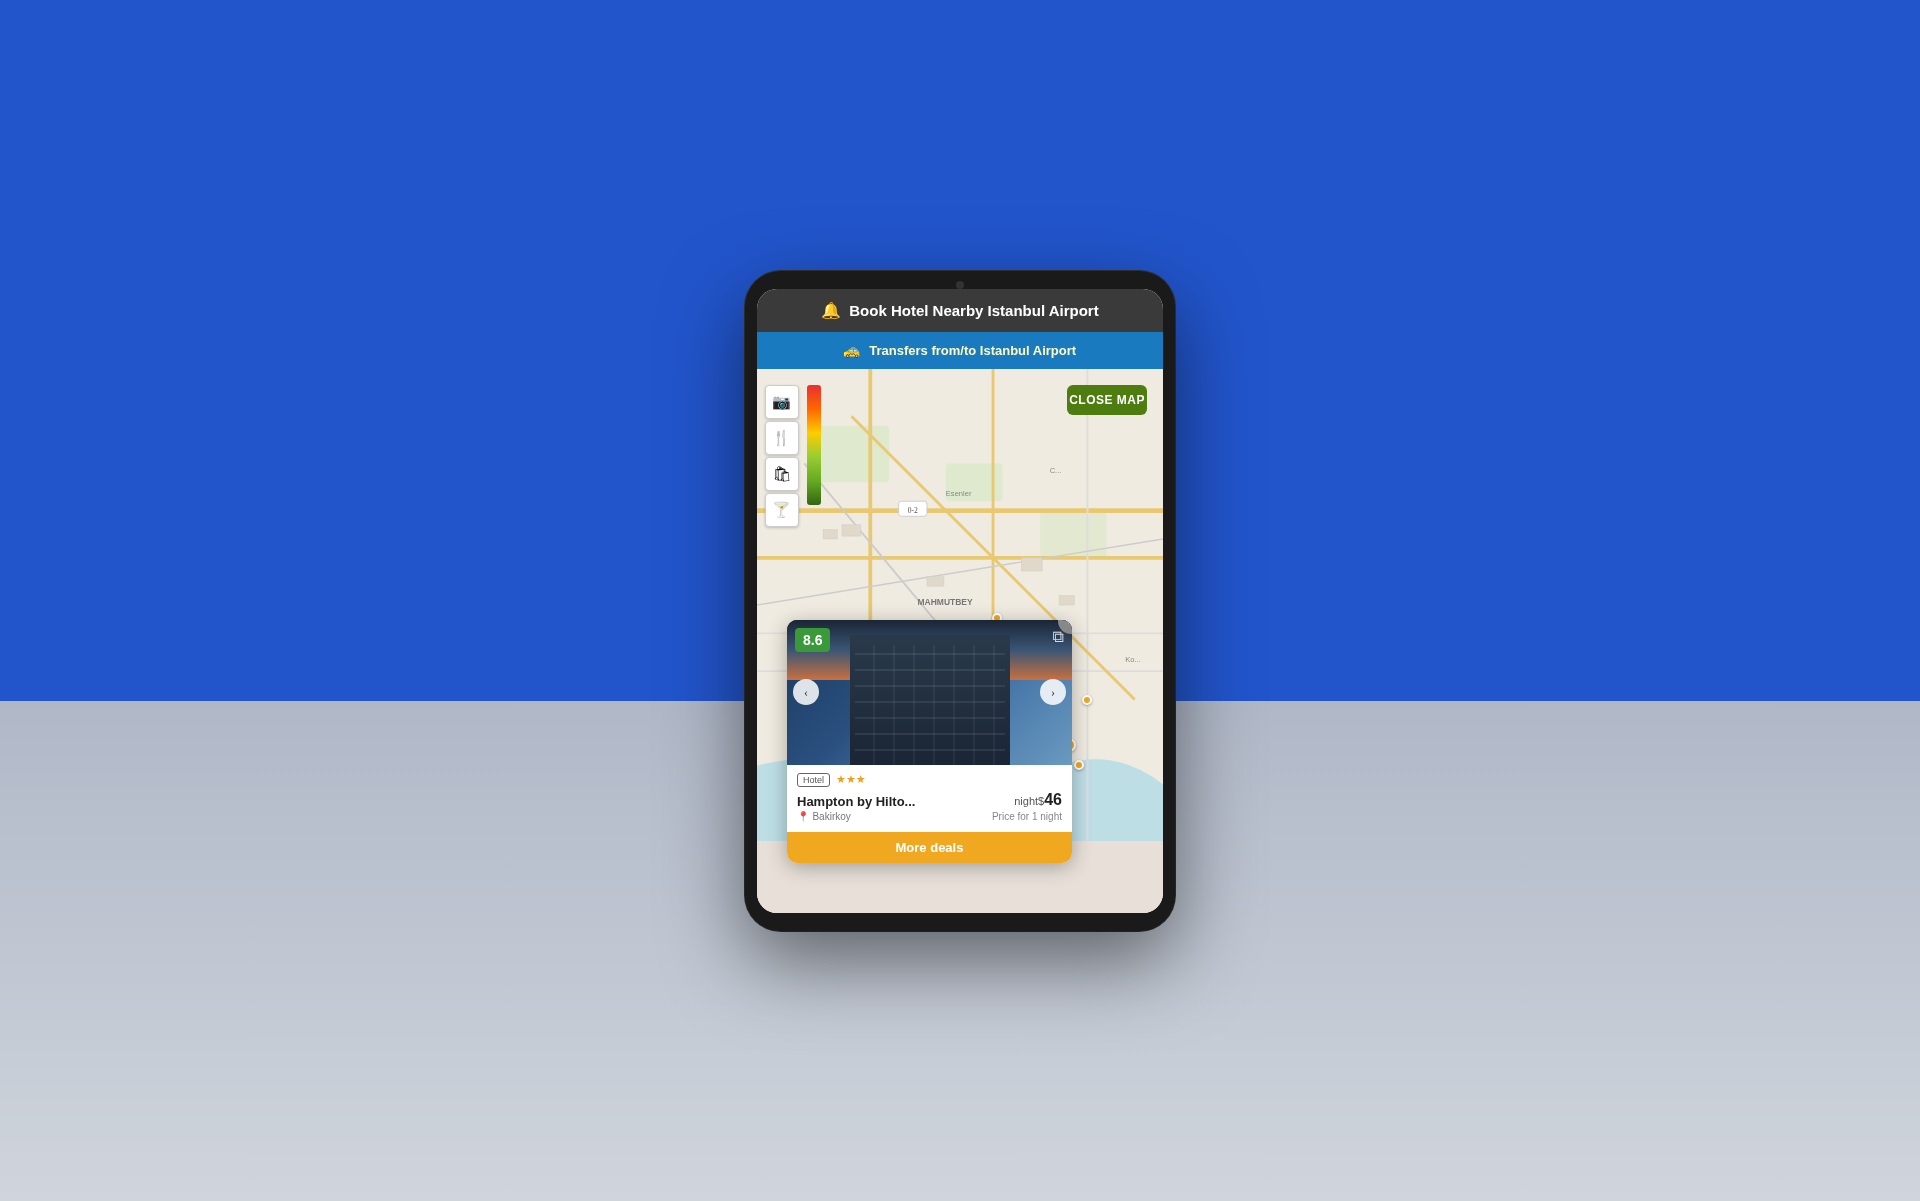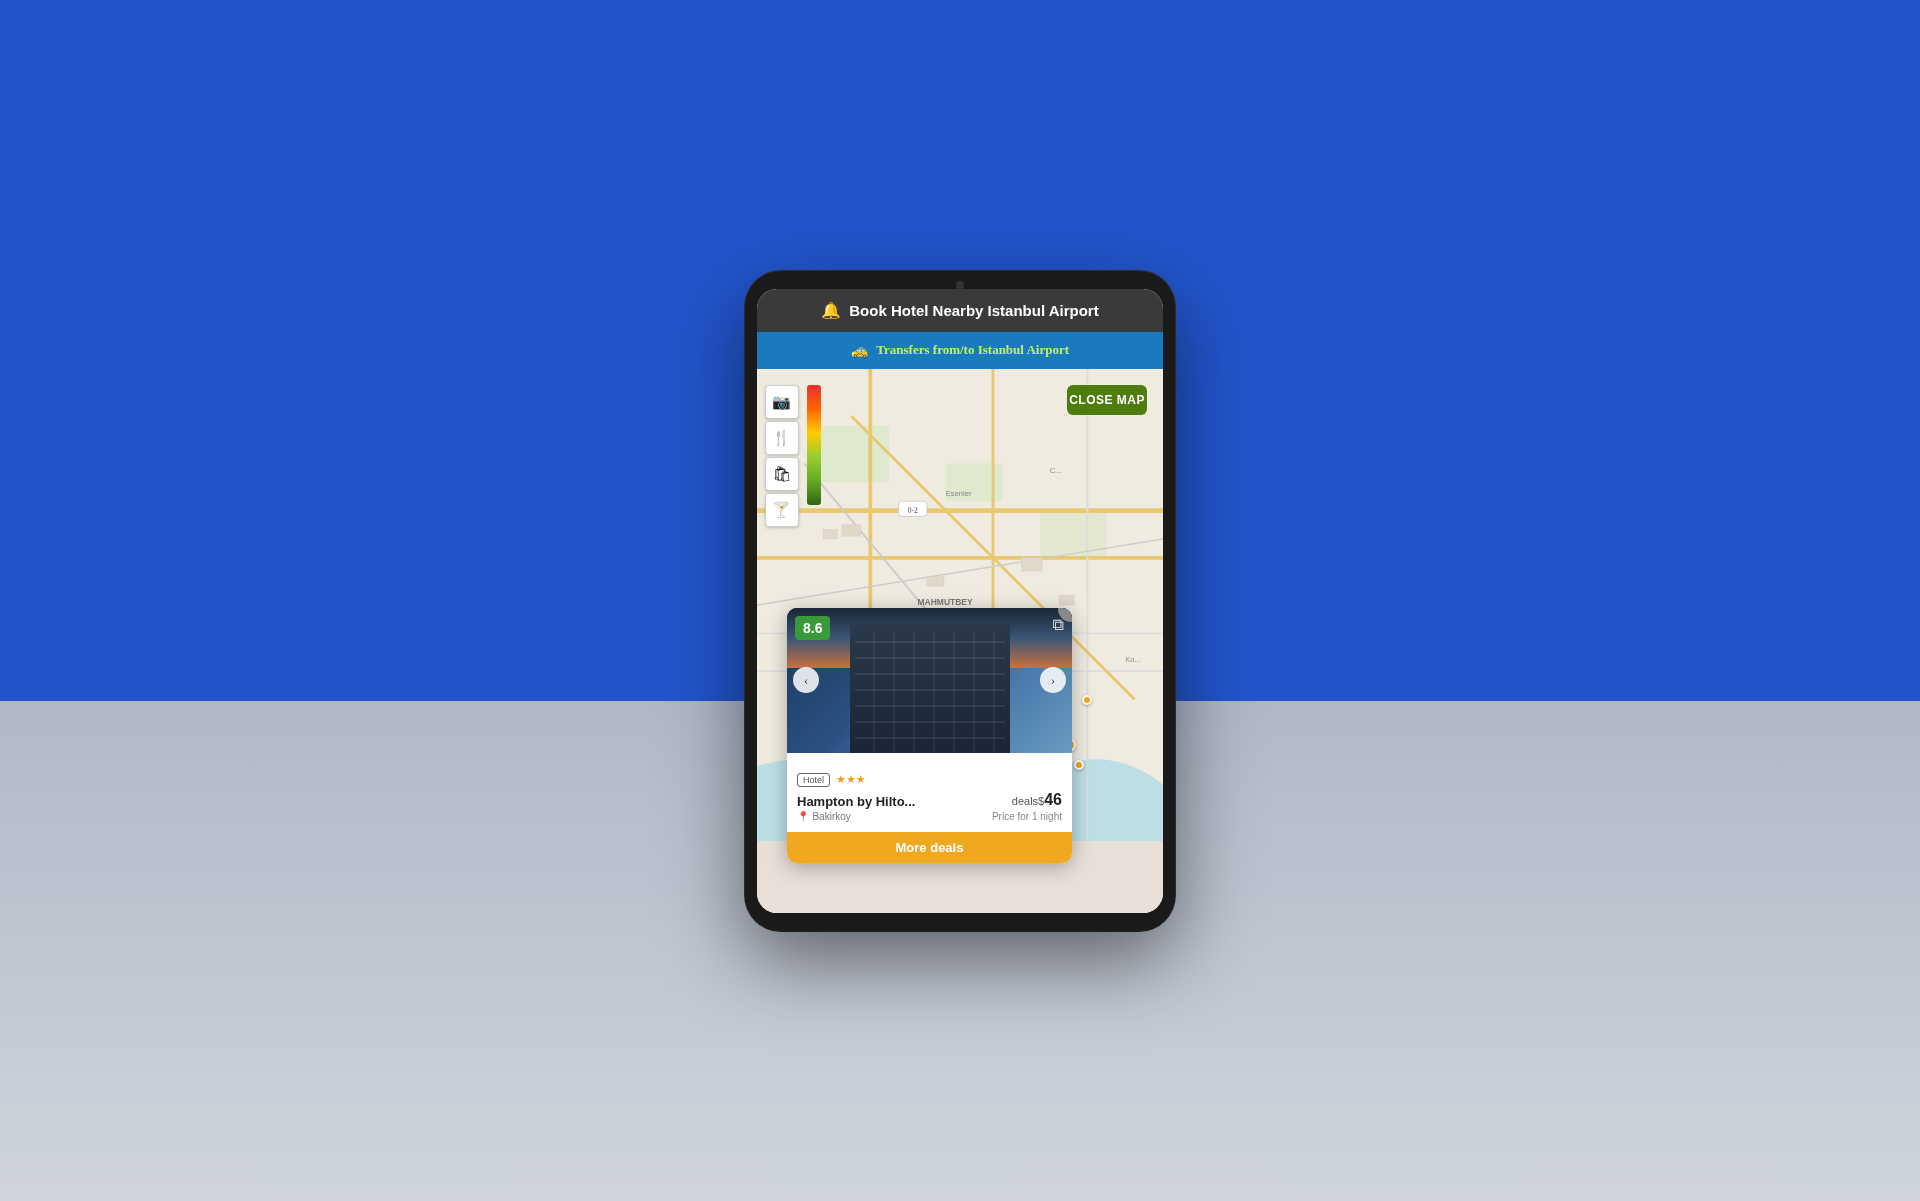--- a/index.html
+++ b/index.html
@@ -101,22 +101,22 @@
       align-items: center;
       justify-content: center;
       gap: 8px;
     }
 
     .transfer-icon {
       font-size: 14px;
     }
 
     .transfer-title {
-      color: #bef264;
-      font-family: Liberation Serif, serif;
+      color: #fef9c3;
+      font-family: Liberation Sans, sans-serif;
       font-size: 13px;
       font-weight: 700;
     }
 
     
     .map-area {
       flex: 1;
       position: relative;
       overflow: hidden;
       background: #e8e0d8;
@@ -318,21 +318,20 @@
 
     .hotel-info {
       padding: 8px 10px 4px;
     }
 
     .hotel-type-row {
       display: flex;
       align-items: center;
       gap: 6px;
       margin-bottom: 4px;
-      margin-top: 12px;
     }
 
     .hotel-type-badge {
       border: 1px solid #666;
       border-radius: 3px;
       padding: 1px 5px;
       font-family: Arial, sans-serif;
       font-size: 9px;
       color: #555;
     }
@@ -566,21 +565,21 @@
 
           <div class="hotel-info">
             <div class="hotel-type-row">
               <span class="hotel-type-badge">Hotel</span>
               <span class="stars">★★★</span>
             </div>
             <div class="hotel-name-row">
               <span class="hotel-name">Hampton by Hilto...</span>
               <div class="hotel-price-col">
                 <div>
-                  <span class="hotel-from">deals$</span><span class="hotel-price">46</span>
+                  <span class="hotel-from">night$</span><span class="hotel-price">46</span>
                 </div>
               </div>
             </div>
             <div class="hotel-location-row">
               <span class="hotel-location">
                 <span>📍</span>
                 <span>Bakirkoy</span>
               </span>
               <span class="hotel-nights">Price for 1 night</span>
             </div>

